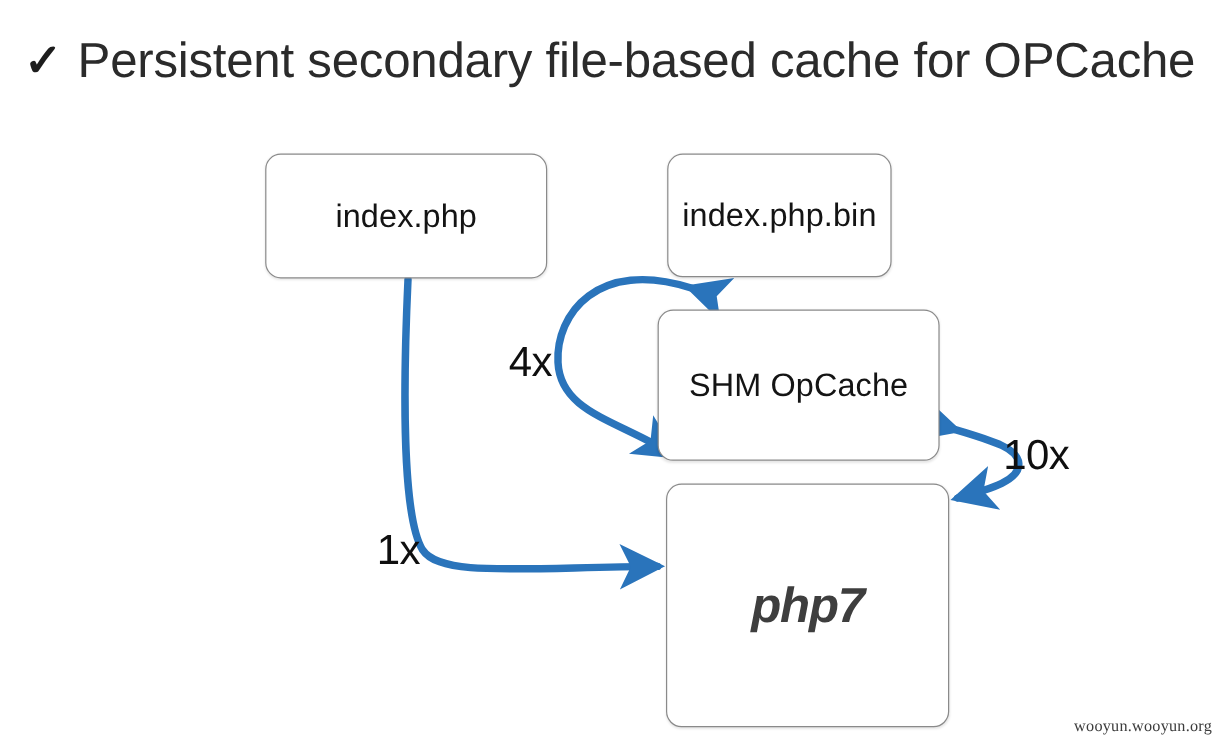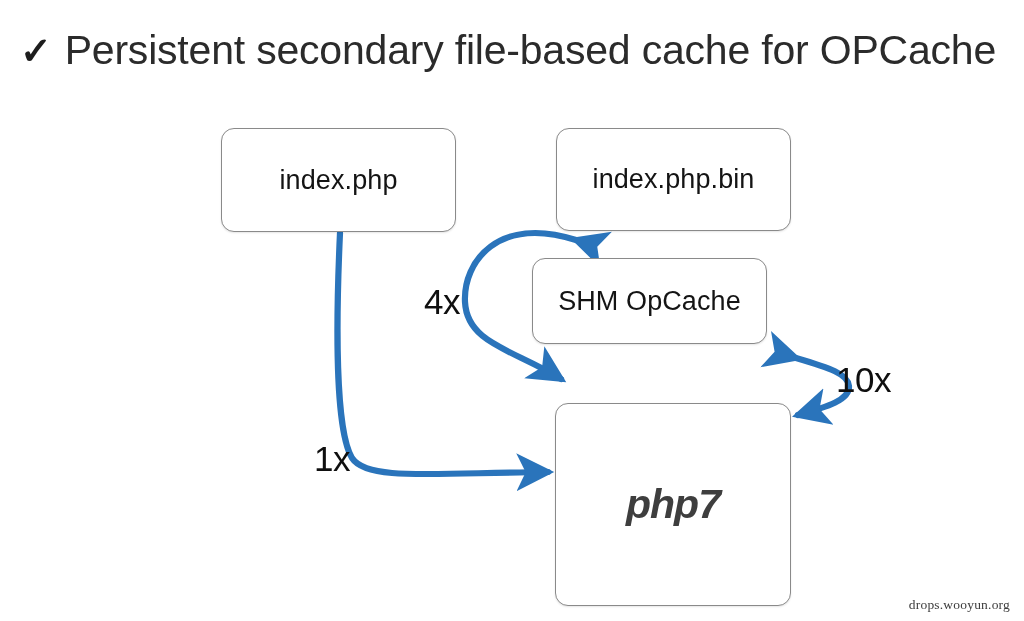--- a/index.html
+++ b/index.html
@@ -67,22 +67,22 @@
   }
   .node-label {
     font-size: 27px;
     color: #141414;
     font-weight: 400;
     letter-spacing: 0.1px;
     font-family: "Liberation Sans", sans-serif;
   }
 
   #box-index-php   { left: 221px; top: 128px; width: 235px; height: 104px; }
-  #box-index-bin   { left: 556px; top: 128px; width: 235px; height: 103px; }
-  #box-shm-opcache { left: 532px; top: 258px; width: 235px; height: 86px;  }
+  #box-index-bin   { left: 556px; top: 128px; width: 187px; height: 103px; }
+  #box-shm-opcache { left: 548px; top: 258px; width: 235px; height: 126px;  }
   #box-php7        { left: 555px; top: 383px; width: 236px; height: 203px; margin-top: 20px; }
 
   .php7-label {
     font-size: 41px;
     font-weight: 700;
     font-style: italic;
     color: #3e3e3e;
     letter-spacing: -1px;
     font-family: "Liberation Sans", sans-serif;
   }
@@ -167,15 +167,15 @@
   </div>
 
   <div class="node-box" id="box-php7">
     <span class="php7-label">php7</span>
   </div>
 
   <div class="edge-label" id="label-4x">4x</div>
   <div class="edge-label" id="label-1x">1x</div>
   <div class="edge-label" id="label-10x">10x</div>
 
-  <div class="watermark">drops.wooyun.org</div>
+  <div class="watermark">wooyun.wooyun.org</div>
 
 </div>
 
 </body></html>

